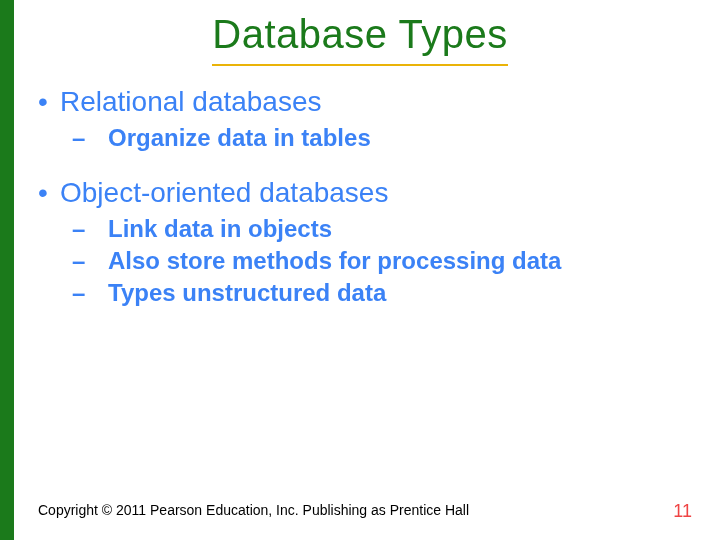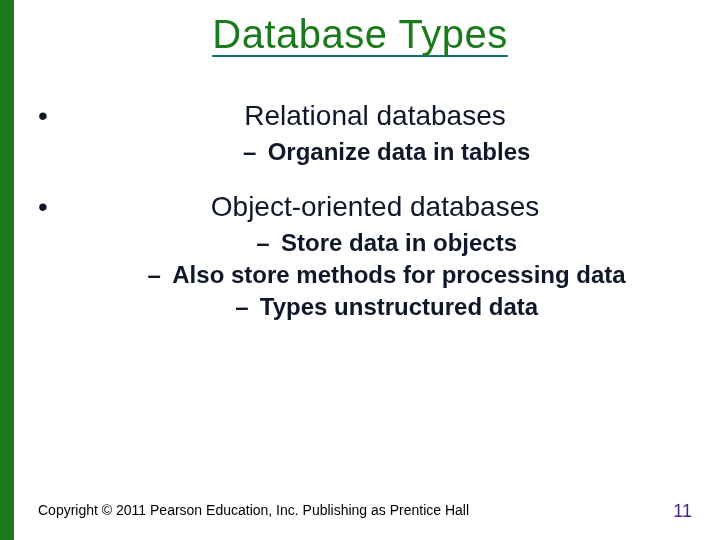--- a/index.html
+++ b/index.html
@@ -29,32 +29,31 @@
     position: absolute;
     top: 12px;
     left: 0;
     width: 720px;
     text-align: center;
     font-size: 40px;
     color: #1b7a1b;
     letter-spacing: 0.5px;
   }
   .title .underline {
-    border-bottom: 2px solid #0f766e;
-    padding-bottom: 0px;
+    border-bottom: 2px solid #eab308;
+    padding-bottom: 9px;
     display: inline-block;
     line-height: 1.05;
   }
   .content {
     position: absolute;
-    top: 92px;
+    top: 78px;
     left: 38px;
     right: 30px;
-    color: #0f172a;
-    text-align: center;
+    color: #3b82f6;
   }
   .lvl1 {
     font-size: 28px;
     margin: 6px 0 4px 0;
     padding-left: 22px;
     position: relative;
     line-height: 1.25;
   }
   .lvl1::before {
     content: "•";
@@ -83,21 +82,21 @@
     bottom: 22px;
     left: 38px;
     font-size: 14px;
     color: #000;
   }
   .footer-right {
     position: absolute;
     bottom: 18px;
     right: 28px;
     font-size: 18px;
-    color: #4c1d95;
+    color: #ef4444;
   }
 </style>
 </head>
 <body>
 
 <div class="slide">
   <div class="accent-bar"></div>
 
   <div class="title">
     <span class="underline">Database Types</span>
@@ -107,20 +106,20 @@
     <div class="lvl1">
       <span>Relational databases</span>
     </div>
     <div class="lvl2"><span class="dash">–</span><span>Organize data in tables</span></div>
 
     <div class="group-gap"></div>
 
     <div class="lvl1">
       <span>Object-oriented databases</span>
     </div>
-    <div class="lvl2"><span class="dash">–</span><span>Store data in objects</span></div>
+    <div class="lvl2"><span class="dash">–</span><span>Link data in objects</span></div>
     <div class="lvl2"><span class="dash">–</span><span>Also store methods for processing data</span></div>
     <div class="lvl2"><span class="dash">–</span><span>Types unstructured data</span></div>
   </div>
 
   <div class="footer-left">Copyright © 2011 Pearson Education, Inc. Publishing as Prentice Hall</div>
   <div class="footer-right">11</div>
 </div>
 
 </body></html>

